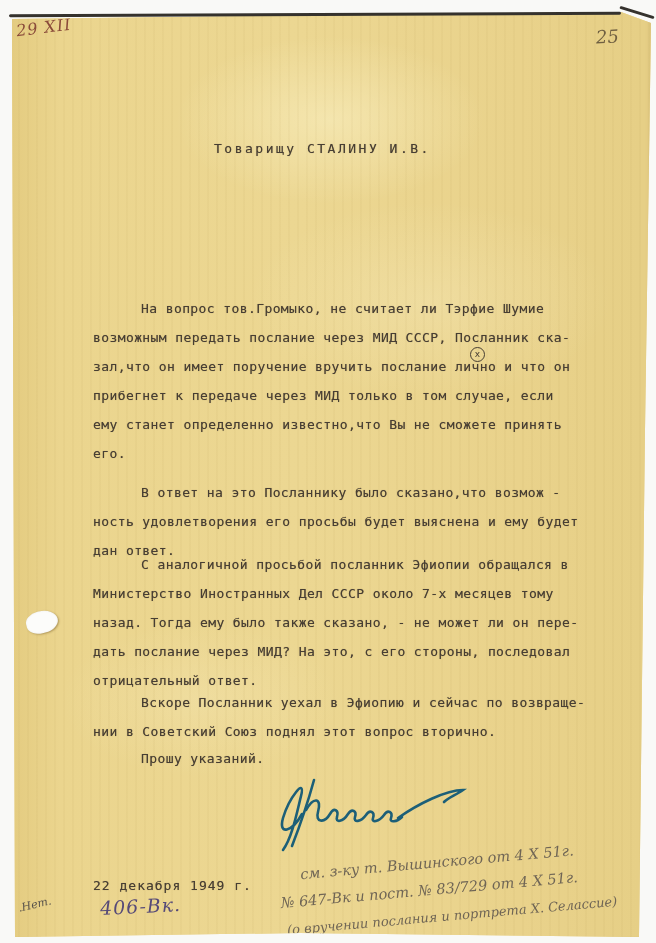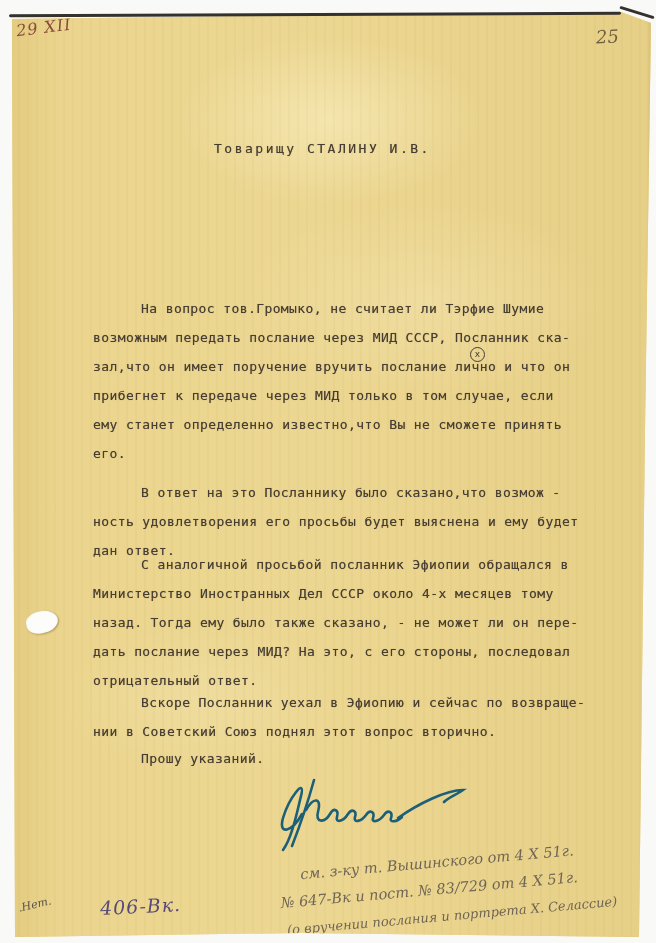--- a/index.html
+++ b/index.html
@@ -97,37 +97,38 @@
 возможным передать послание через МИД СССР, Посланник ска-
 зал,что он имеет поручение вручить послание лично и что он
 прибегнет к передаче через МИД только в том случае, если
 ему станет определенно известно,что Вы не сможете принять
 его.</div>
   <div class="insert-mark">х</div>
   <div class="tw para p3">В ответ на это Посланнику было сказано,что возмож -
 ность удовлетворения его просьбы будет выяснена и ему будет
 дан ответ.</div>
   <div class="tw para p4">С аналогичной просьбой посланник Эфиопии обращался в
-Министерство Иностранных Дел СССР около 4-х месяцев тому
+Министерство Иностранных Дел СССР около 7-х месяцев тому
 назад. Тогда ему было также сказано, - не может ли он пере-
 дать послание через МИД? На это, с его стороны, последовал
 отрицательный ответ.</div>
   <div class="tw para p6">Прошу указаний.</div>
   <div class="tw para p5">Вскоре Посланник уехал в Эфиопию и сейчас по возвраще-
 нии в Советский Союз поднял этот вопрос вторично.</div>
 
   <svg class="signature" viewBox="0 0 210 90">
     <g fill="none" stroke="#1c5f78" stroke-width="2.6" stroke-linecap="round">
       <path d="M34,52 C24,70 10,74 15,56 C21,36 38,14 33,34 C29,50 24,76 15,88"></path>
       <path d="M46,18 C40,40 31,66 24,84"></path>
       <path d="M38,48 C46,34 54,36 50,50 C47,60 56,62 62,52 C66,45 71,48 69,55 C67,61 75,60 80,52 C84,46 89,49 87,55 C85,61 93,60 98,53 C102,47 107,50 105,56 C103,61 111,60 116,53 C120,47 125,50 123,56 C121,61 129,60 134,55"></path>
       <path d="M130,56 C150,42 178,28 195,28 C188,33 180,36 176,40"></path>
     </g>
   </svg>
 
+  <div class="tw date">22 декабря 1949 г.</div>
 
   <div class="hand hw-topdate">29 ХII</div>
   <div class="hand hw-check">✓</div>
   <div class="hand hw-page">25</div>
   <div class="hand hw-reg">406-Вк.</div>
   <div class="hand hw-net">.Нет.</div>
   <div class="hand hw-note">
     <div class="n1">см. з-ку т. Вышинского от 4 X 51г.</div>
     <div class="n2">№ 647-Вк и пост. № 83/729 от 4 X 51г.</div>
     <div class="n3">(о вручении послания и портрета Х. Селассие)</div>

